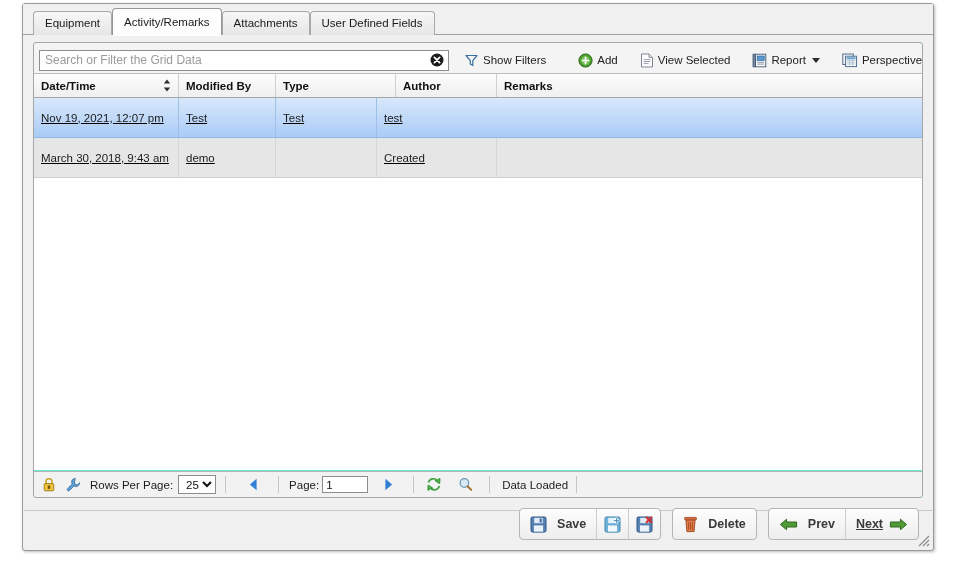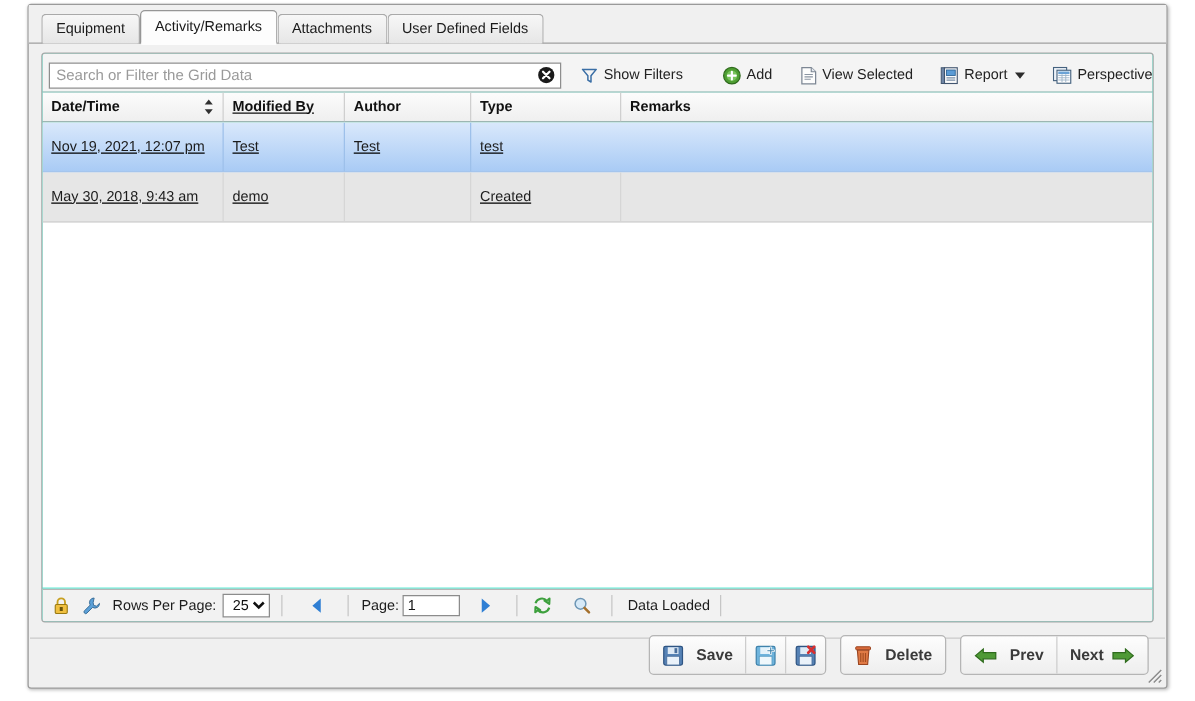--- a/index.html
+++ b/index.html
@@ -409,45 +409,45 @@
     <div class="gridhead">
       <div class="hcell" style="width:145px;">
         <span>Date/Time</span>
         <span class="sorticon">
           <svg width="8" height="13" viewBox="0 0 8 13">
             <path d="M4 0.6 L7.2 4.6 L0.8 4.6 Z" fill="#303030"></path>
             <path d="M4 12.4 L0.8 8.4 L7.2 8.4 Z" fill="#303030"></path>
           </svg>
         </span>
       </div>
-      <div class="hcell" style="width:97px;text-decoration:underline;">
+      <div class="hcell" style="width:97px;">
         <span>Modified By</span>
+      </div>
+      <div class="hcell" style="width:120px;">
+        <span>Type</span>
       </div>
       <div class="hcell" style="width:101px;">
         <span>Author</span>
-      </div>
-      <div class="hcell" style="width:120px;">
-        <span>Type</span>
       </div>
       <div class="hcell" style="width:423px;border-right:none;">
         <span>Remarks</span>
       </div>
     </div>
 
     <div class="gridbody">
 
       <div class="grow selected">
         <div class="gcell" style="width:145px;">Nov 19, 2021, 12:07 pm</div>
         <div class="gcell" style="width:97px;">Test</div>
         <div class="gcell" style="width:101px;">Test</div>
         <div class="gcell" style="width:423px;border-right:none;">test</div>
       </div>
 
       <div class="grow alt">
-        <div class="gcell" style="width:145px;">May 30, 2018, 9:43 am</div>
+        <div class="gcell" style="width:145px;">March 30, 2018, 9:43 am</div>
         <div class="gcell" style="width:97px;">demo</div>
         <div class="gcell" style="width:101px;"></div>
         <div class="gcell" style="width:120px;">Created</div>
         <div class="gcell" style="width:423px;border-right:none;"></div>
       </div>
 
     </div>
 
     <div class="gridfoot">
 
@@ -585,21 +585,21 @@
       <div class="abtn">
         <span>
           <svg width="19" height="15" viewBox="0 0 19 15">
             <path d="M7.6 2.2 L7.6 5.0 L17.6 5.0 L17.6 10.0 L7.6 10.0 L7.6 12.8 L1.4 7.5 Z" fill="#4f9a36" stroke="#2f6b1d" stroke-width="1"></path>
           </svg>
         </span>
         <span class="lbl">Prev</span>
       </div>
       <div class="vdiv"></div>
       <div class="abtn">
-        <span class="lbl" style="margin-left:0;margin-right:6px;">Next</span>
+        <span class="lbl" style="margin-left:0;margin-right:6px;text-decoration:underline;">Next</span>
         <span>
           <svg width="19" height="15" viewBox="0 0 19 15">
             <path d="M11.4 2.2 L11.4 5.0 L1.4 5.0 L1.4 10.0 L11.4 10.0 L11.4 12.8 L17.6 7.5 Z" fill="#4f9a36" stroke="#2f6b1d" stroke-width="1"></path>
           </svg>
         </span>
       </div>
     </div>
 
     <span class="resizegrip">
       <svg width="13" height="13" viewBox="0 0 13 13">

